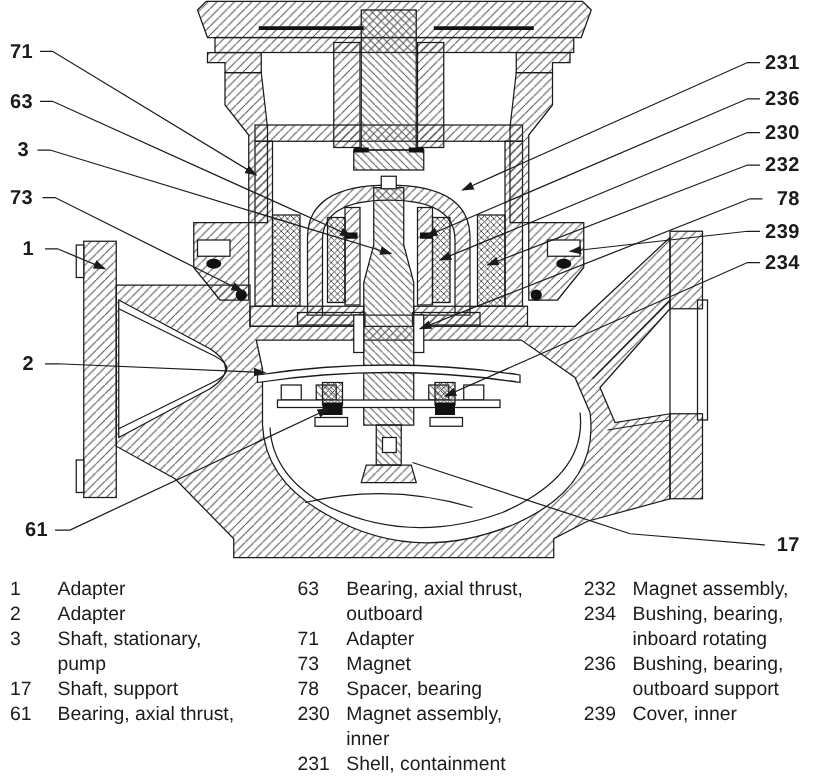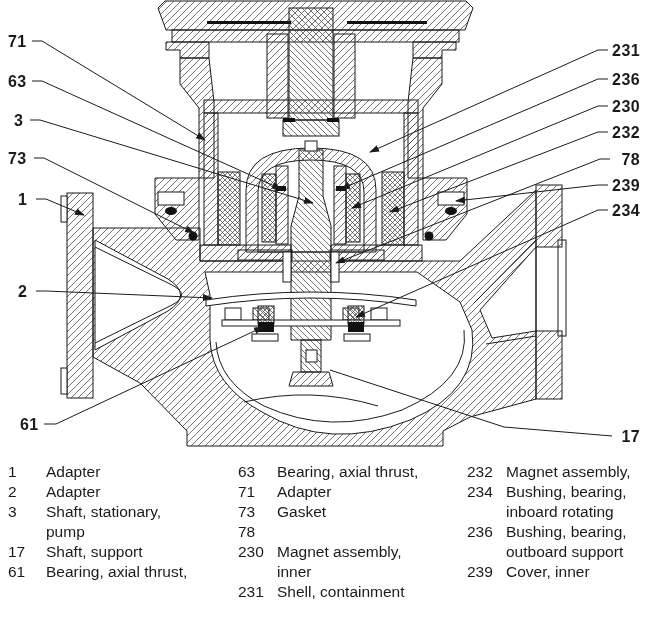--- a/index.html
+++ b/index.html
@@ -213,32 +213,33 @@
       </div>
       <div class="lg-entry">
         <span class="lg-num">61</span>
         <span class="lg-name"><span class="l1">Bearing, axial thrust,</span></span>
       </div>
     </div>
 
     <div class="lg-col lg-col2">
       <div class="lg-entry">
         <span class="lg-num">63</span>
-        <span class="lg-name"><span class="l1">Bearing, axial thrust,</span></span>
+        <span class="lg-name"><span class="l1">Bearing, axial thrust,</span><span class="l2">outboard</span></span>
       </div>
       <div class="lg-entry">
         <span class="lg-num">71</span>
         <span class="lg-name"><span class="l1">Adapter</span><span class="l2"></span></span>
       </div>
       <div class="lg-entry">
         <span class="lg-num">73</span>
-        <span class="lg-name"><span class="l1">Gasket</span><span class="l2"></span></span>
+        <span class="lg-name"><span class="l1">Magnet</span><span class="l2"></span></span>
       </div>
       <div class="lg-entry">
         <span class="lg-num">78</span>
+        <span class="lg-name"><span class="l1">Spacer, bearing</span><span class="l2"></span></span>
       </div>
       <div class="lg-entry">
         <span class="lg-num">230</span>
         <span class="lg-name"><span class="l1">Magnet assembly,</span><span class="l2">inner</span></span>
       </div>
       <div class="lg-entry">
         <span class="lg-num">231</span>
         <span class="lg-name"><span class="l1">Shell, containment</span><span class="l2"></span></span>
       </div>
     </div>

